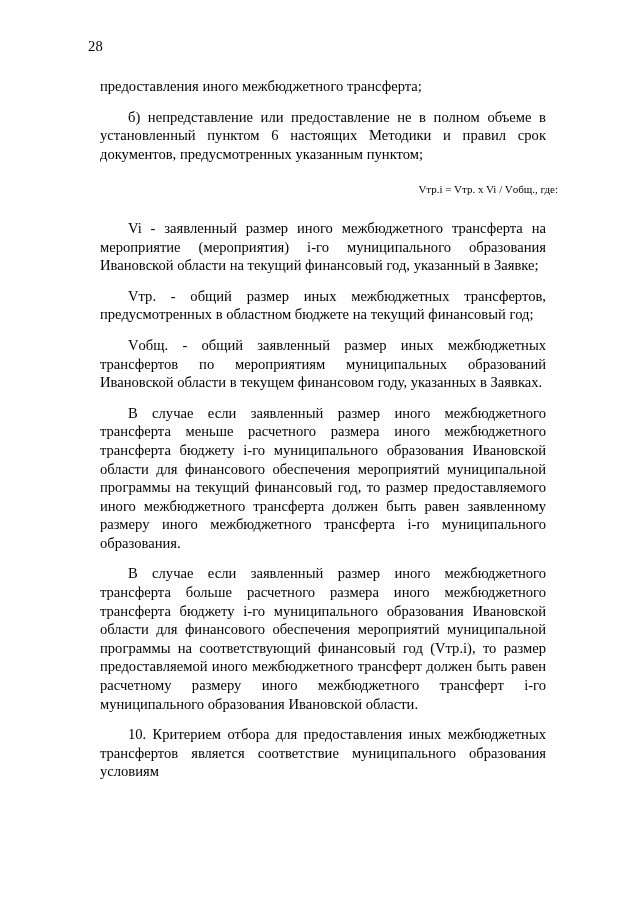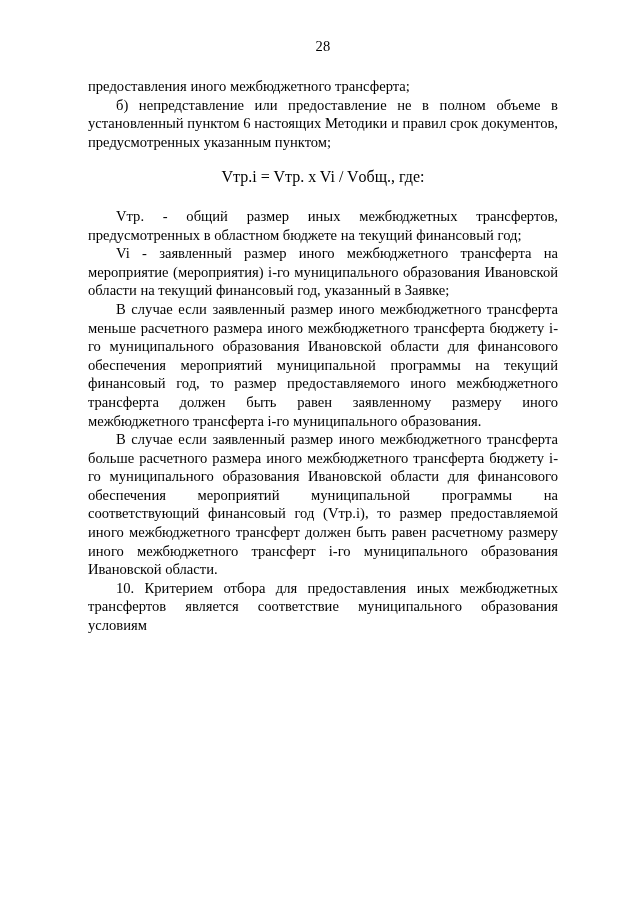--- a/index.html
+++ b/index.html
@@ -14,58 +14,59 @@
     color: #000000;
   }
   .page {
     position: relative;
     width: 640px;
     height: 905px;
     box-sizing: border-box;
     padding: 38px 82px 0 88px;
   }
   .page-number {
-    text-align: center;
+    text-align: left;
     font-size: 14.5px;
     margin: 0 0 22px 0;
     letter-spacing: 0.2px;
   }
   .body-text p {
-    margin: 0;
+    margin: 12px;
     font-size: 14.6px;
     line-height: 18.6px;
     text-align: justify;
     text-justify: inter-word;
     hyphens: none;
   }
   .indent {
     text-indent: 28px;
     font-family: Liberation Serif, serif;
   }
   .formula {
-    text-align: center;
-    font-size: 16px;
+    text-align: right;
+    font-size: 11px;
     line-height: 18.6px;
     margin: 17px 0 20px 0;
   }
 </style>
 </head>
 <body>
 
 <div class="page">
 
   <div class="page-number">28</div>
 
   <div class="body-text">
 
     <p>предоставления иного межбюджетного трансферта;</p>
     <p class="indent">б) непредставление или предоставление не в полном объеме в установленный пунктом 6 настоящих Методики и правил срок документов, предусмотренных указанным пунктом;</p>
 
     <div class="formula">Vтр.i = Vтр. x Vi / Vобщ., где:</div>
 
+    <p class="indent">Vi - заявленный размер иного межбюджетного трансферта на мероприятие (мероприятия) i-го муниципального образования Ивановской области на текущий финансовый год, указанный в Заявке;</p>
     <p class="indent">Vтр. - общий размер иных межбюджетных трансфертов, предусмотренных в областном бюджете на текущий финансовый год;</p>
-    <p class="indent">Vi - заявленный размер иного межбюджетного трансферта на мероприятие (мероприятия) i-го муниципального образования Ивановской области на текущий финансовый год, указанный в Заявке;</p>
+    <p class="indent">Vобщ. - общий заявленный размер иных межбюджетных трансфертов по мероприятиям муниципальных образований Ивановской области в текущем финансовом году, указанных в Заявках.</p>
     <p class="indent">В случае если заявленный размер иного межбюджетного трансферта меньше расчетного размера иного межбюджетного трансферта бюджету i-го муниципального образования Ивановской области для финансового обеспечения мероприятий муниципальной программы на текущий финансовый год, то размер предоставляемого иного межбюджетного трансферта должен быть равен заявленному размеру иного межбюджетного трансферта i-го муниципального образования.</p>
     <p class="indent">В случае если заявленный размер иного межбюджетного трансферта больше расчетного размера иного межбюджетного трансферта бюджету i-го муниципального образования Ивановской области для финансового обеспечения мероприятий муниципальной программы на соответствующий финансовый год (Vтр.i), то размер предоставляемой иного межбюджетного трансферт должен быть равен расчетному размеру иного межбюджетного трансферт i-го муниципального образования Ивановской области.</p>
     <p class="indent">10. Критерием отбора для предоставления иных межбюджетных трансфертов является соответствие муниципального образования условиям</p>
 
   </div>
 </div>
 
 </body></html>

